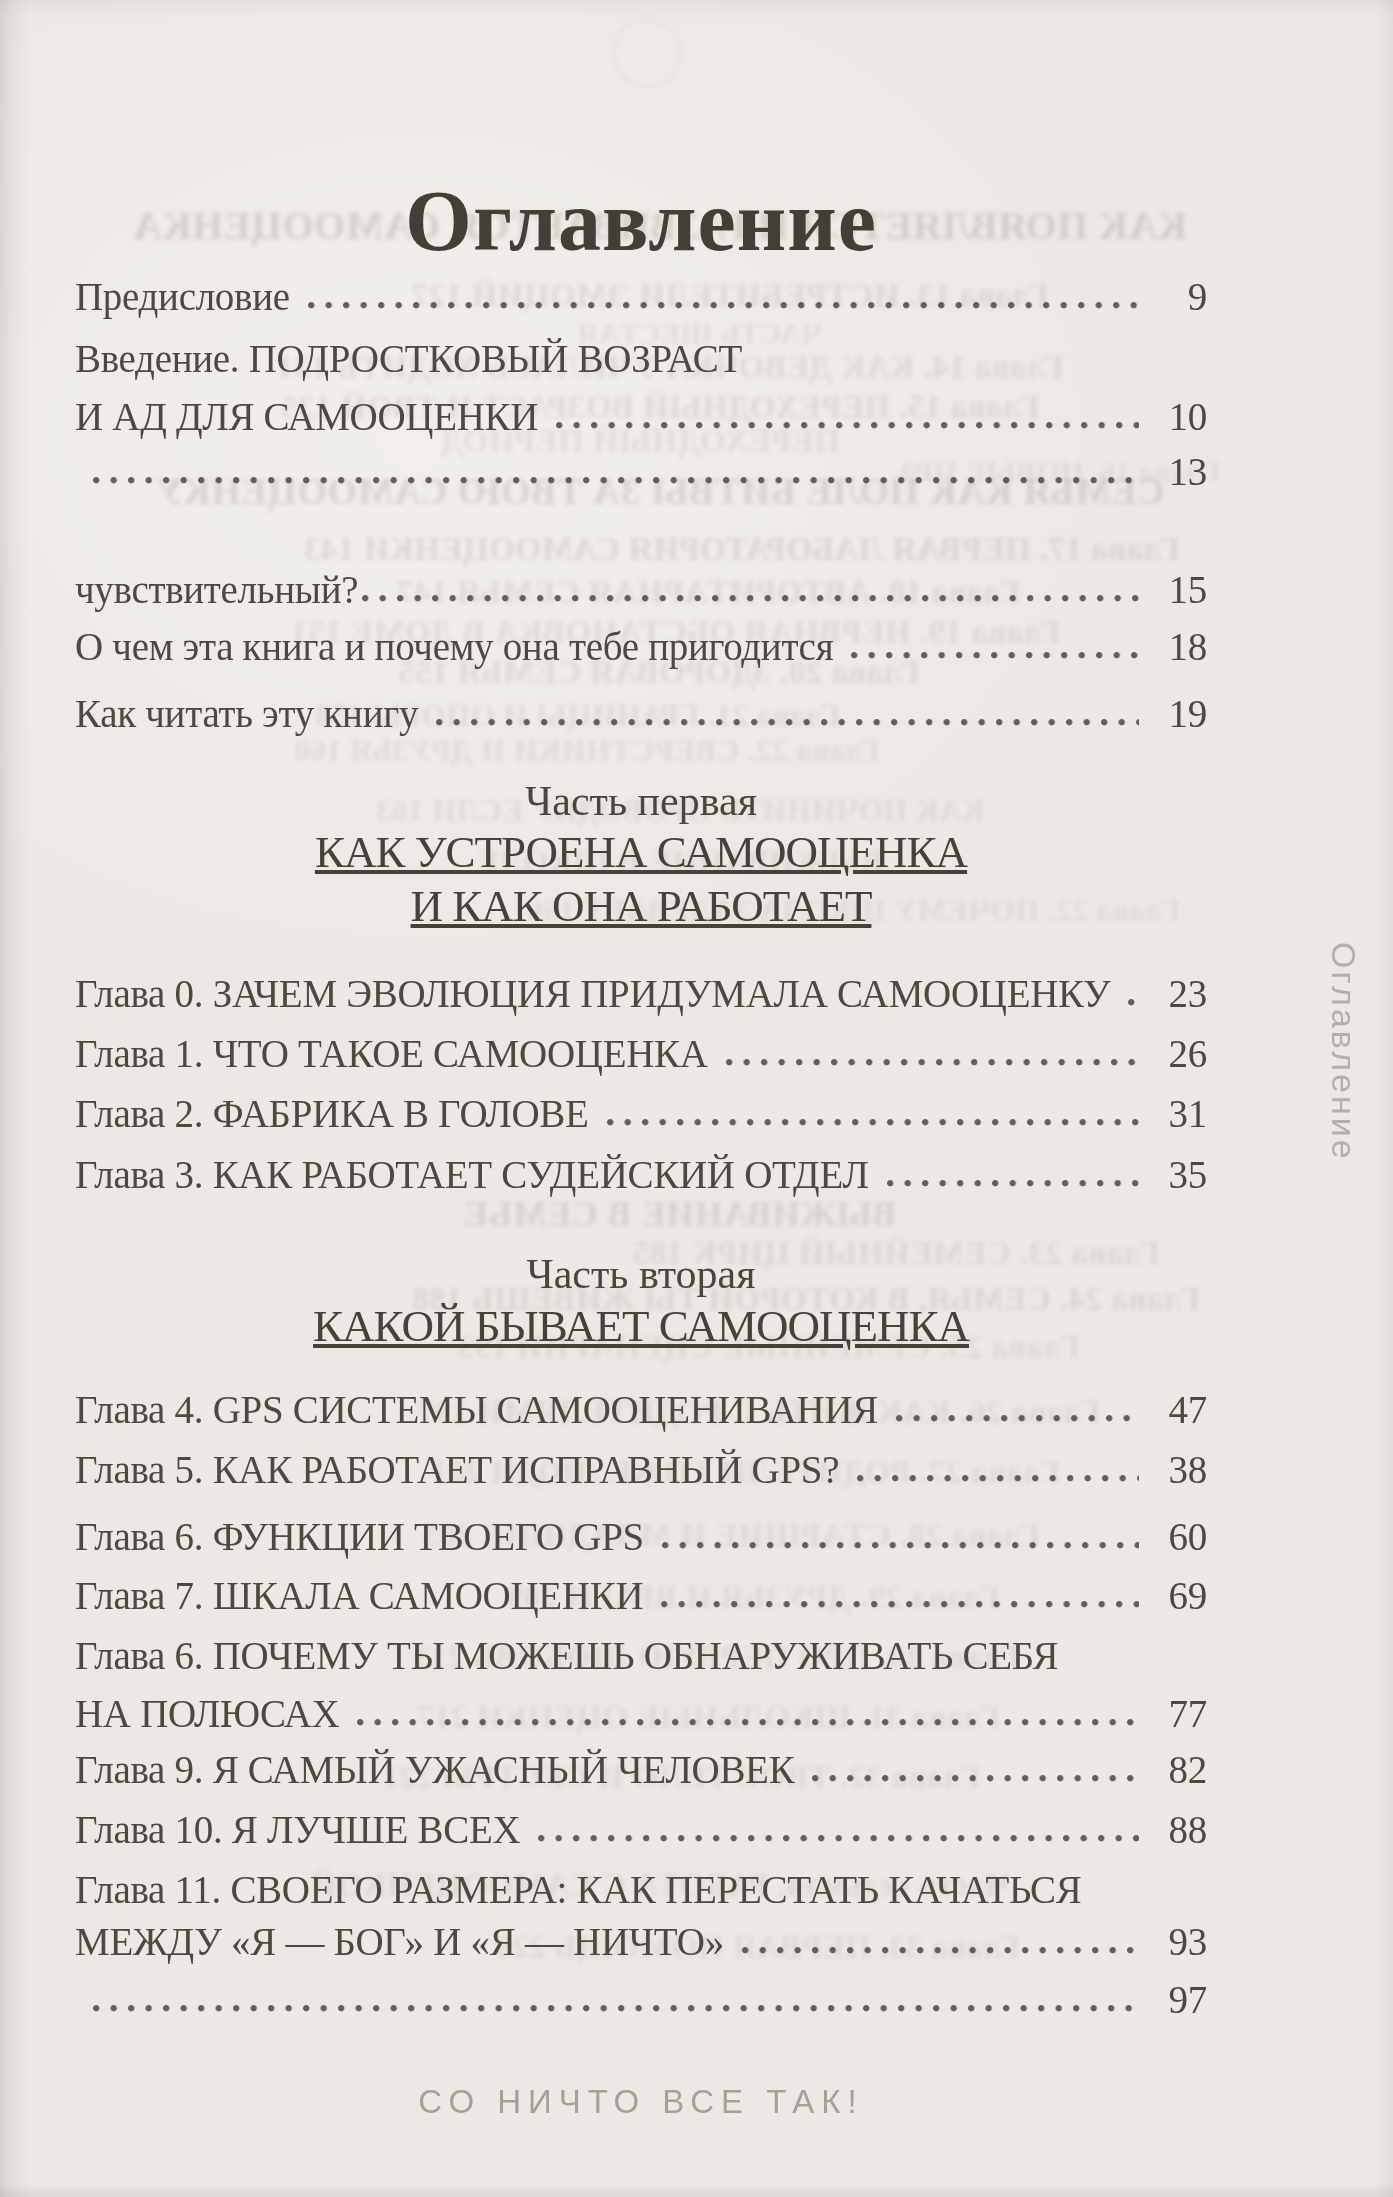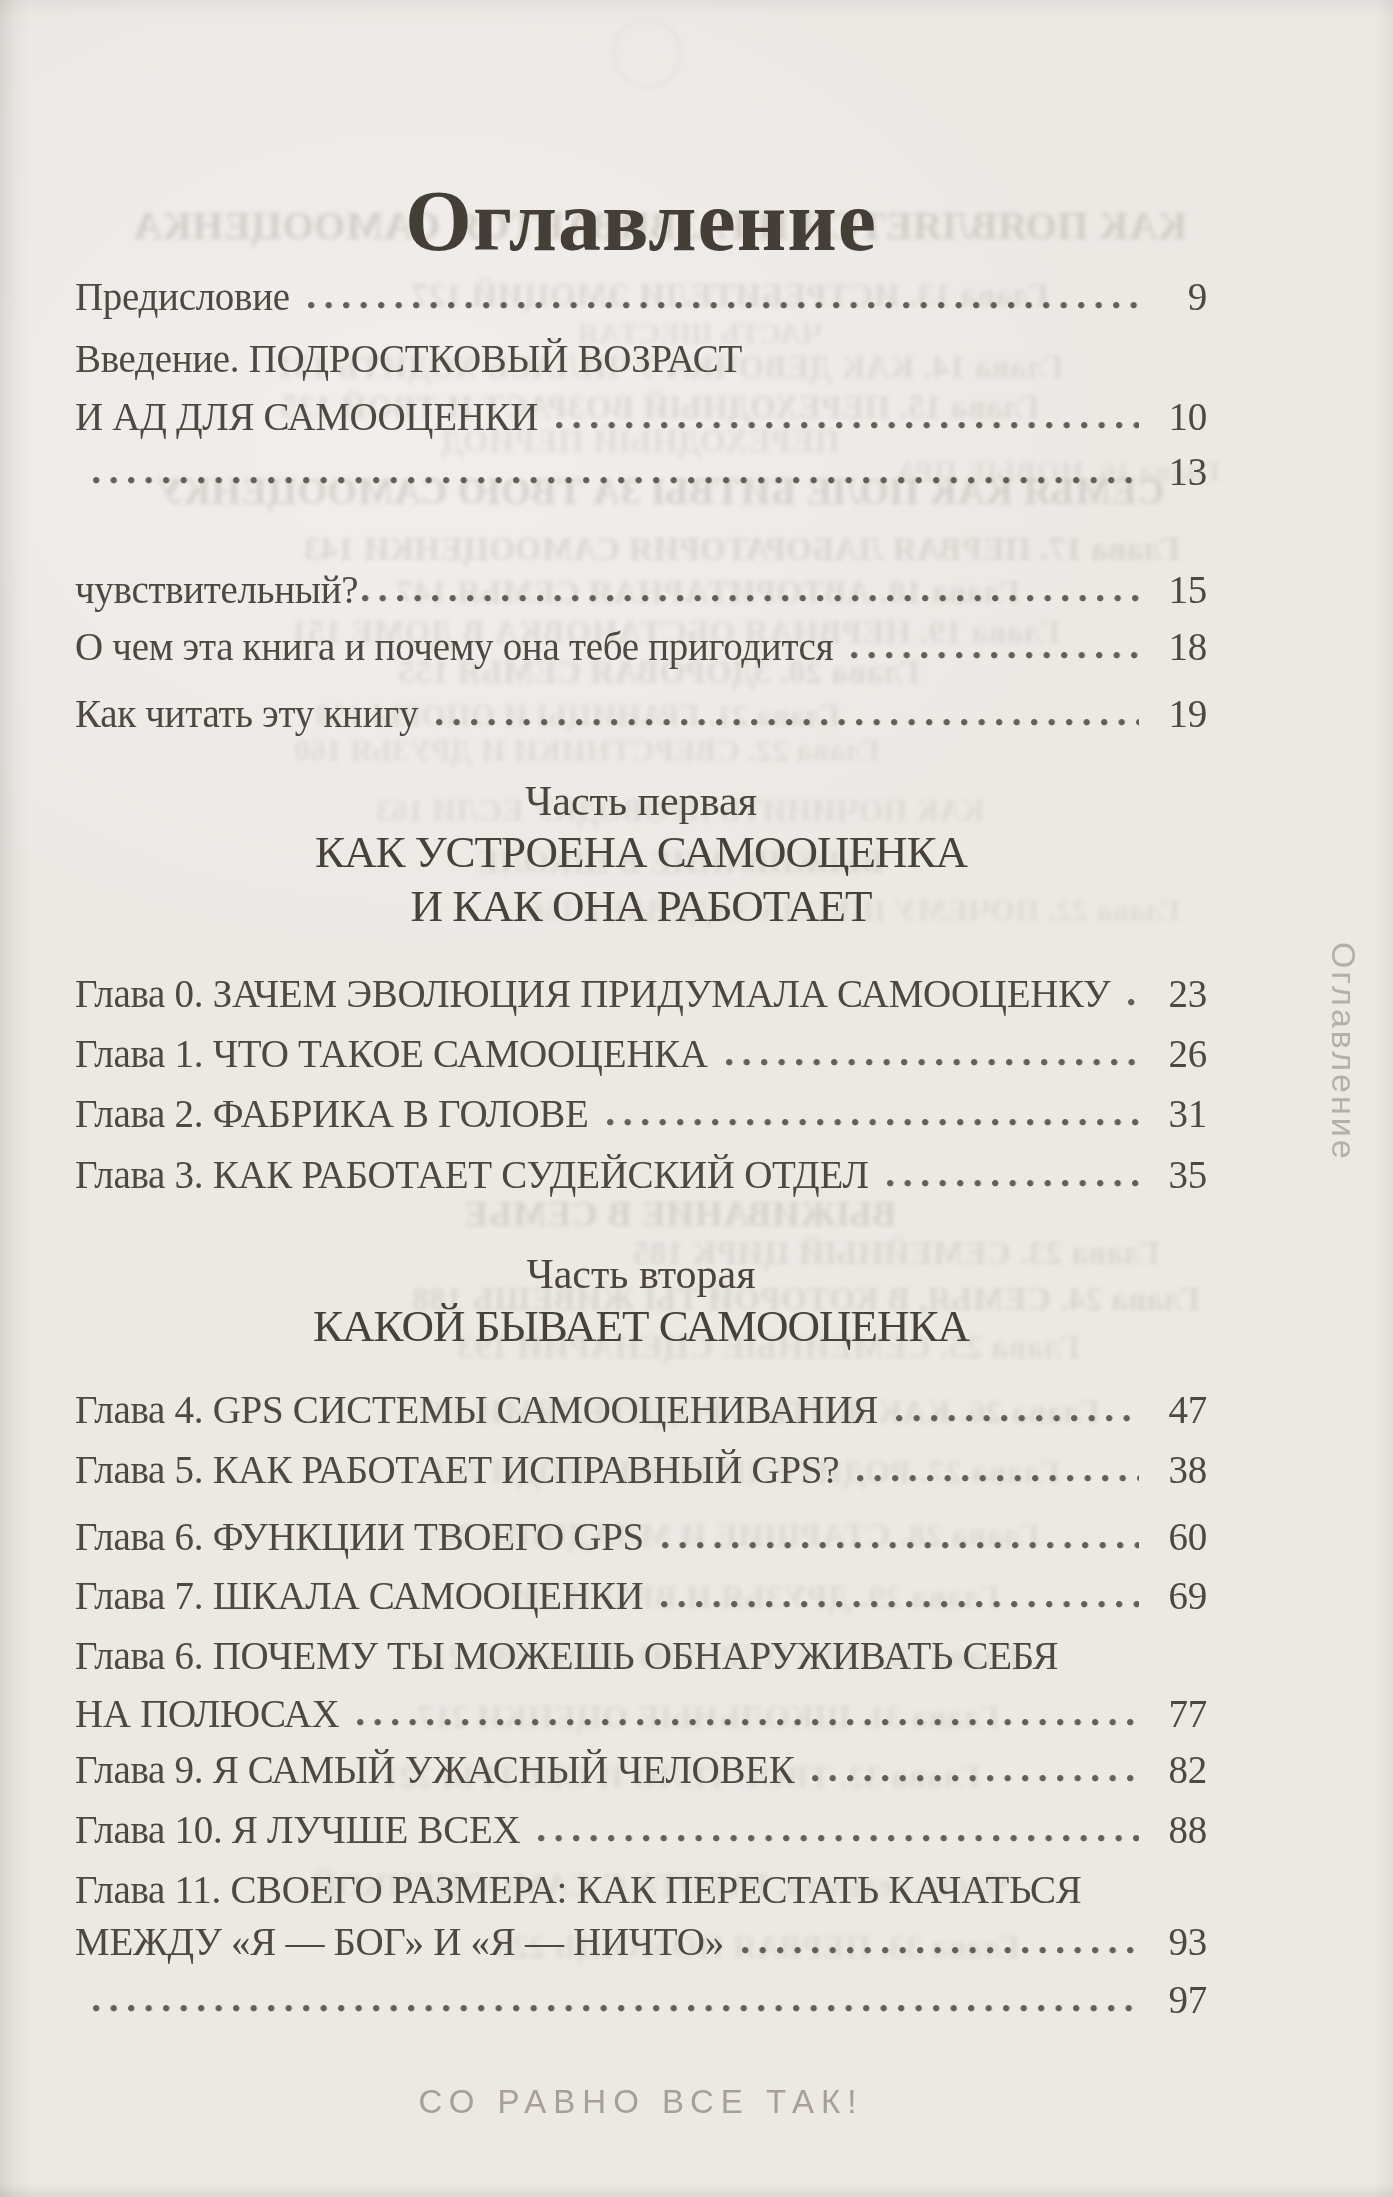--- a/index.html
+++ b/index.html
@@ -40,21 +40,21 @@
     background-image:radial-gradient(circle at 3.2px 3.2px, rgba(84,75,66,.88) 2.7px, rgba(84,75,66,0) 3.6px);
     background-size:17.5px 7px;background-repeat:repeat-x;
   }
   .dots.tight{margin-left:4px;}
   .part-kicker{
     position:absolute;left:75px;width:1132px;text-align:center;
     font-size:42px;color:#4c453d;letter-spacing:0;
   }
   .part-title{
     position:absolute;left:75px;width:1132px;text-align:center;
-    font-size:45px;color:#48413a;letter-spacing:-1px;white-space:nowrap;
+    font-size:45px;color:#48413a;letter-spacing:-1px;white-space:nowrap;text-decoration:underline;
   }
   .sidebar-label{
     position:absolute;top:942px;right:30px;height:300px;
     writing-mode:vertical-rl;
     font-family:"Liberation Sans","DejaVu Sans",sans-serif;
     font-weight:300;font-size:34px;letter-spacing:3px;color:#b5afa9;
     white-space:nowrap;
   }
   .footer{
     position:absolute;left:75px;top:2083px;width:1132px;text-align:center;
@@ -218,15 +218,15 @@
     <span class="dots"></span>
     <span class="p">93</span>
   </div>
   <div class="row" style="top:1968px">
     <span class="dots"></span>
     <span class="p">97</span>
   </div>
 
   <div class="sidebar-label">Оглавление</div>
 
-  <div class="footer">СО РАВНО ВСЕ ТАК!</div>
+  <div class="footer">СО НИЧТО ВСЕ ТАК!</div>
 
 </div>
 
 </body></html>

